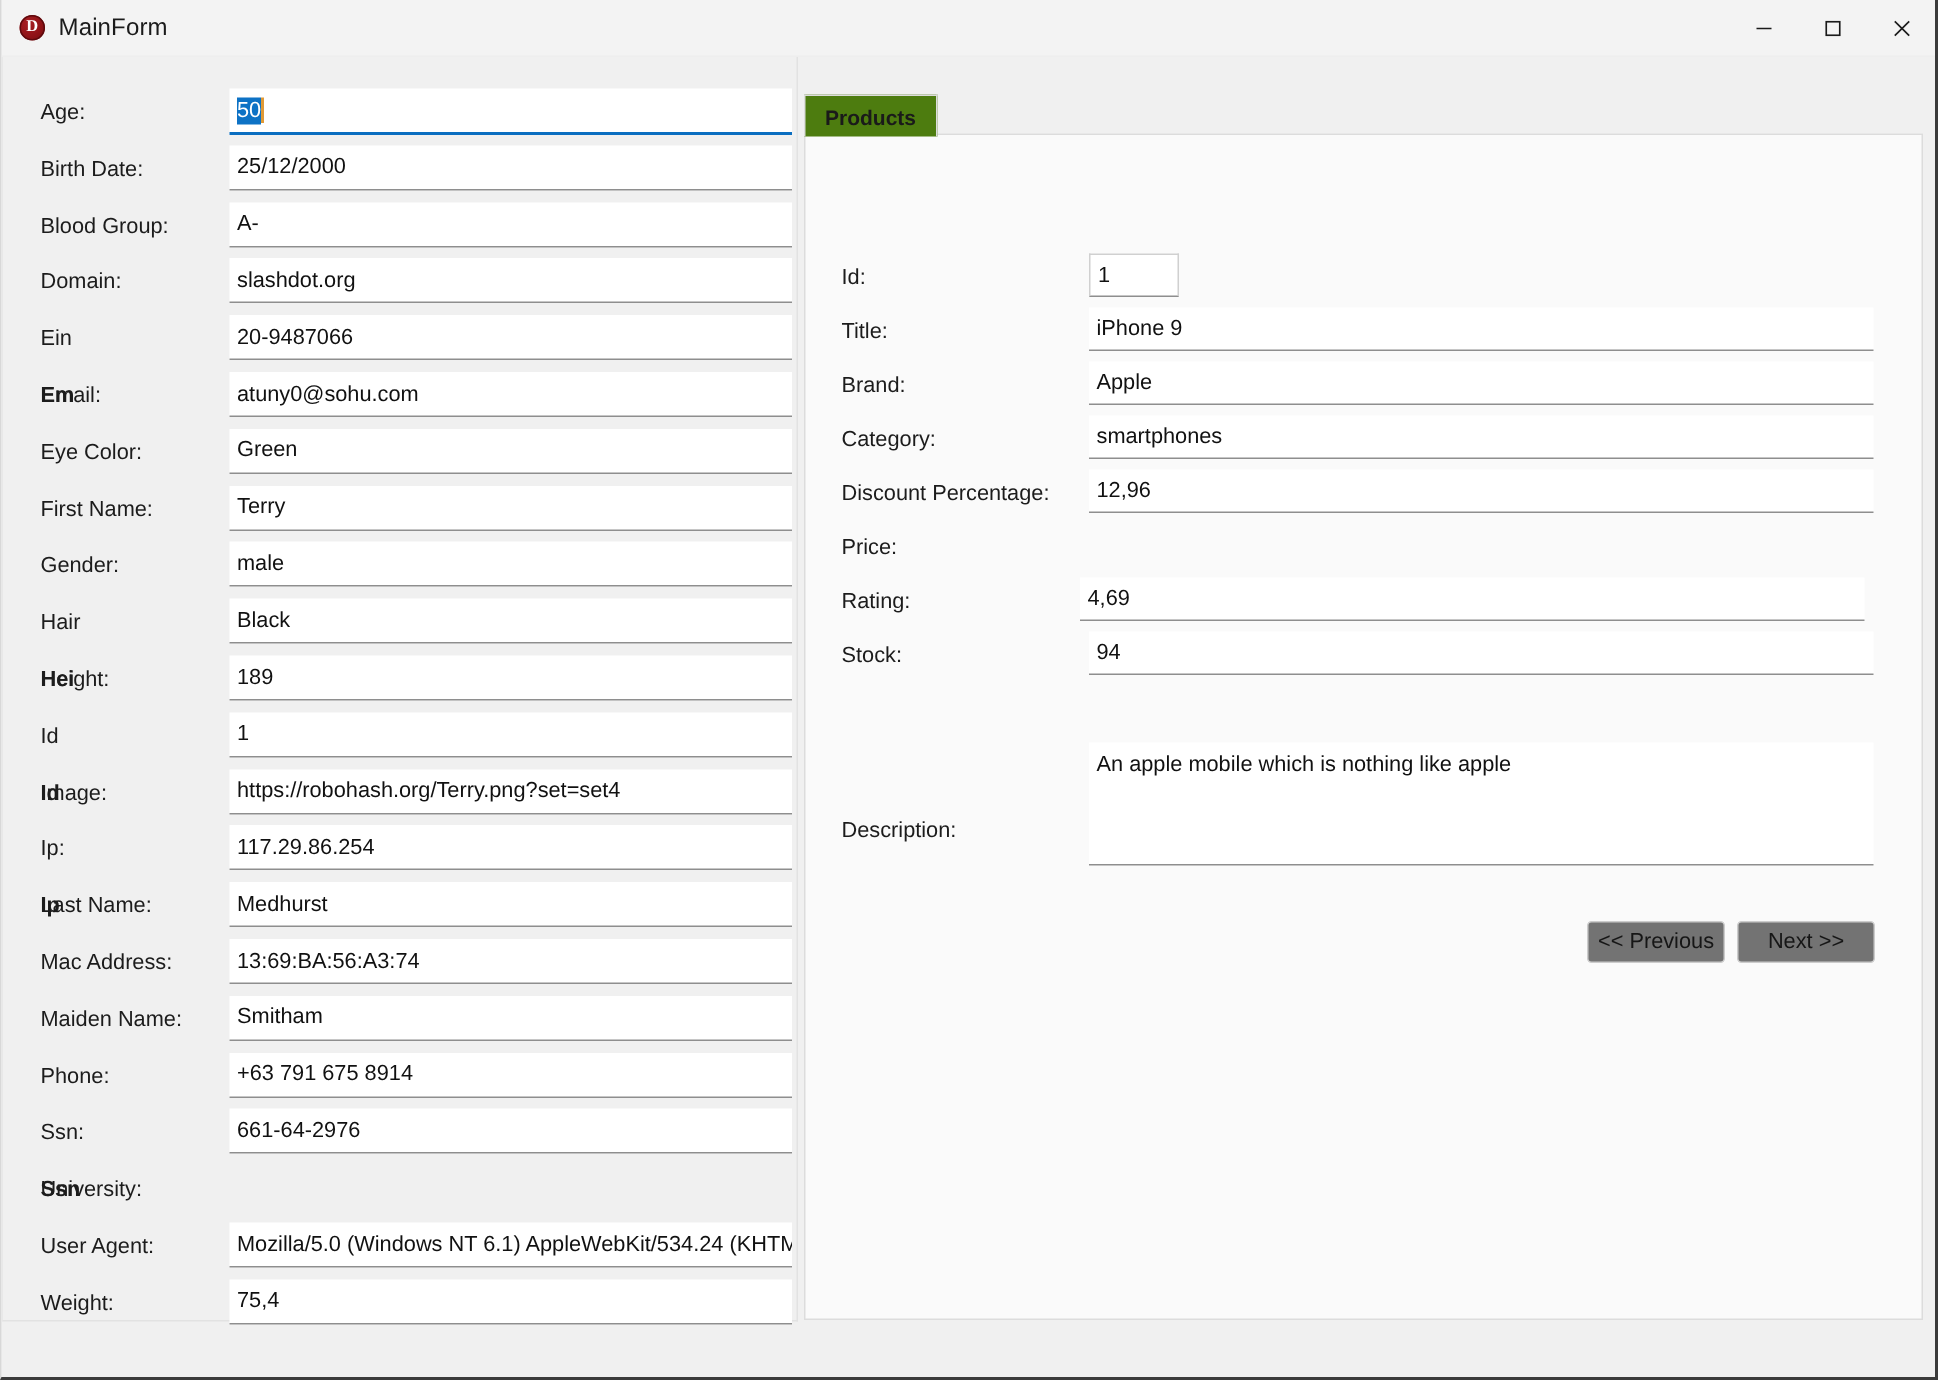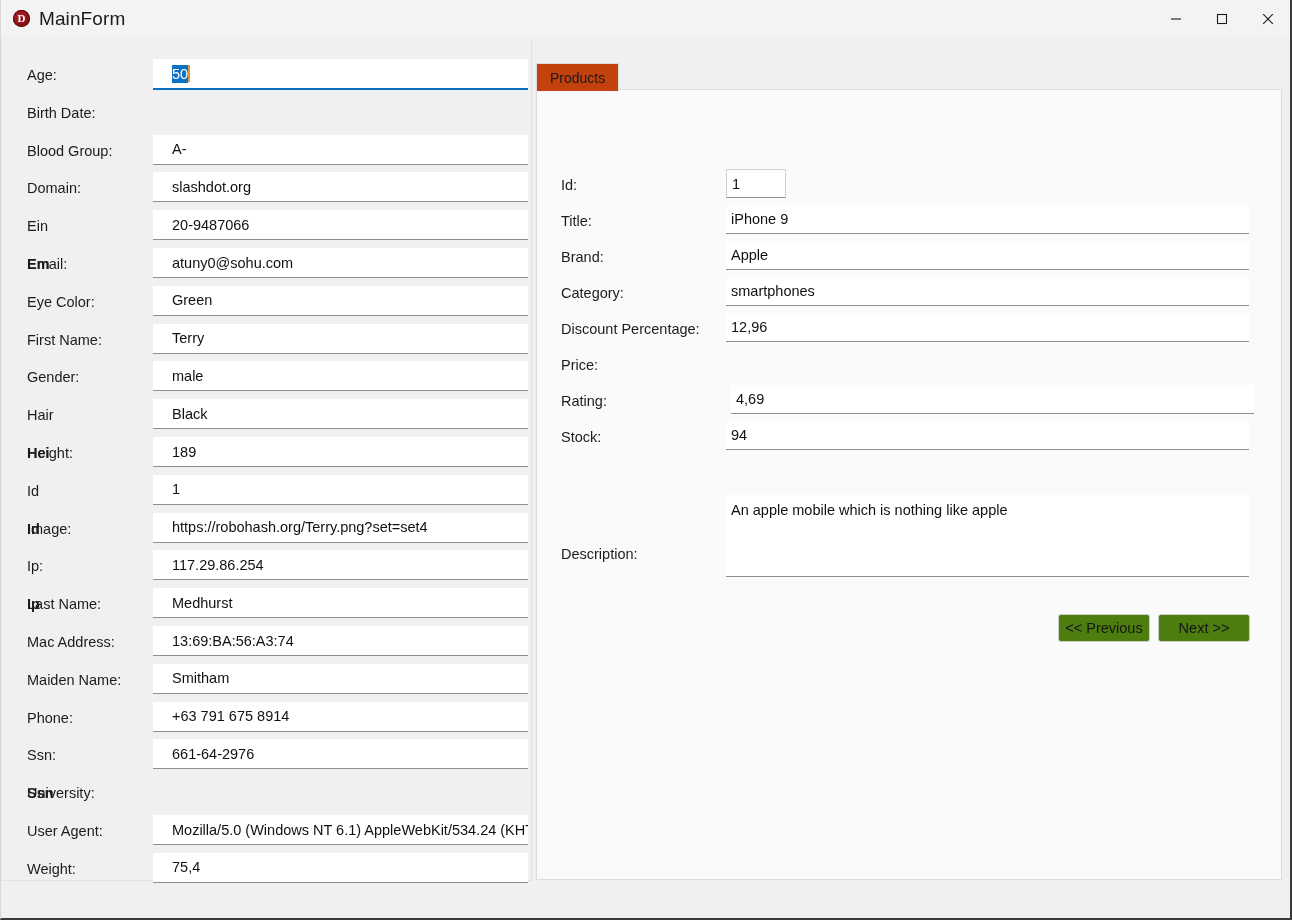--- a/index.html
+++ b/index.html
@@ -43,21 +43,21 @@
   .app-icon span {
     color: #ffffff;
     font-size: 11px;
     font-weight: bold;
     line-height: 1;
     font-family: "Liberation Serif", "DejaVu Serif", serif;
     transform: translateY(-0.5px);
   }
   .title-text {
     margin-left: 9px;
-    font-size: 19px;
+    font-size: 16px;
     color: #1b1b1b;
     letter-spacing: 0.1px;
   }
   .win-controls {
     position: absolute; right: 0; top: 0;
     height: 38px;
     display: flex;
   }
   .win-btn {
     width: 46px; height: 38px;
@@ -111,21 +111,21 @@
     left: 151px;
     top: 0;
     width: 375px;
     height: 30px;
     background: #ffffff;
     border: none;
     border-bottom: 1px solid #8e8e8e;
     font-family: "Liberation Sans", "DejaVu Sans", sans-serif;
     font-size: 14.5px;
     color: #111111;
-    padding: 0 19px;
+    padding: 0 5px;
     outline: none;
     overflow: hidden;
     white-space: nowrap;
     display: flex;
     align-items: center;
   }
   .lp-input.focused {
     border-bottom: 2px solid #0b6ec0;
     height: 31px;
   }
@@ -163,22 +163,23 @@
     display: flex; align-items: center;
     font-size: 14px;
     color: #1a1a1a;
     background: #fafafa;
     border: 1px solid #dcdcdc;
     border-bottom: none;
     position: relative;
     top: 1px;
   }
   .tab.active {
-    background: #c2410c;
+    background: #4d7c0f;
     z-index: 4;
+    font-weight: bold;
   }
   .tabpage {
     position: absolute;
     left: 4px; top: 51px;
     width: 746px; height: 791px;
     background: #fafafa;
     border: 1px solid #dcdcdc;
   }
 
   .rp-row { position: absolute; left: 0; height: 32px; }
@@ -219,21 +220,21 @@
     font-size: 14.5px;
     color: #111111;
     padding: 6px 5px 0 5px;
     outline: none;
     resize: none;
     line-height: 1.35;
   }
 
   
   .btn {
-    background: #4d7c0f;
+    background: #737373;
     border: 1px solid #cccccc;
     border-radius: 3px;
     font-family: "Liberation Sans", "DejaVu Sans", sans-serif;
     font-size: 14.5px;
     color: #161616;
     cursor: default;
     display: flex; align-items: center; justify-content: center;
     white-space: nowrap;
   }
 
@@ -277,20 +278,21 @@
       <div id="person-rows">
           <div class="lp-row" style="top: 21px;">
             <div class="lp-label">Age:</div>
             <div class="lp-input focused">
               <span class="sel">50</span>
               <span class="caret"></span>
             </div>
           </div>
           <div class="lp-row" style="top: 58.8px;">
             <div class="lp-label">Birth Date:</div>
+            <div class="lp-input">25/12/2000</div>
           </div>
           <div class="lp-row" style="top: 96.6px;">
             <div class="lp-label">Blood Group:</div>
             <div class="lp-input">A-</div>
           </div>
           <div class="lp-row" style="top: 134.4px;">
             <div class="lp-label">Domain:</div>
             <div class="lp-input">slashdot.org</div>
           </div>
           <div class="lp-row" style="top: 172.2px;">
@@ -395,21 +397,21 @@
             </div>
             <div class="rp-row" style="top: 223px; width: 100%;">
               <div class="rp-label" style="left: 24px;">Discount Percentage:</div>
               <div class="rp-input" style="left: 189px; width: 523px;">12,96</div>
             </div>
             <div class="rp-row" style="top: 259px; width: 100%;">
               <div class="rp-label" style="left: 24px;">Price:</div>
             </div>
             <div class="rp-row" style="top: 295px; width: 100%;">
               <div class="rp-label" style="left: 24px;">Rating:</div>
-              <div class="rp-input" style="left: 194px; width: 523px;">4,69</div>
+              <div class="rp-input" style="left: 183px; width: 523px;">4,69</div>
             </div>
             <div class="rp-row" style="top: 331px; width: 100%;">
               <div class="rp-label" style="left: 24px;">Stock:</div>
               <div class="rp-input" style="left: 189px; width: 523px;">94</div>
             </div>
           </div>
 
         <div class="rp-row" style="left:0; top:405px; height:82px; width:100%;">
           <div class="rp-label" style="left:24px;margin-top:18px;">Description:</div>
           <div class="rp-textarea" style="left:189px; top:0; width:523px; height:82px;">An apple mobile which is nothing like apple</div>

